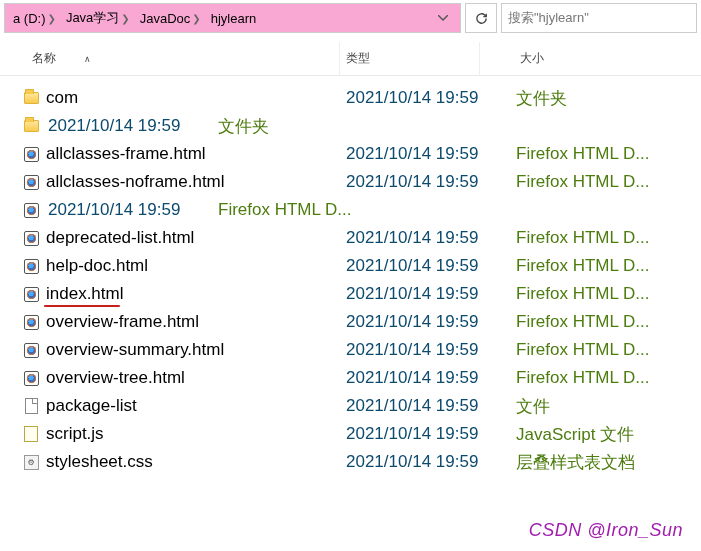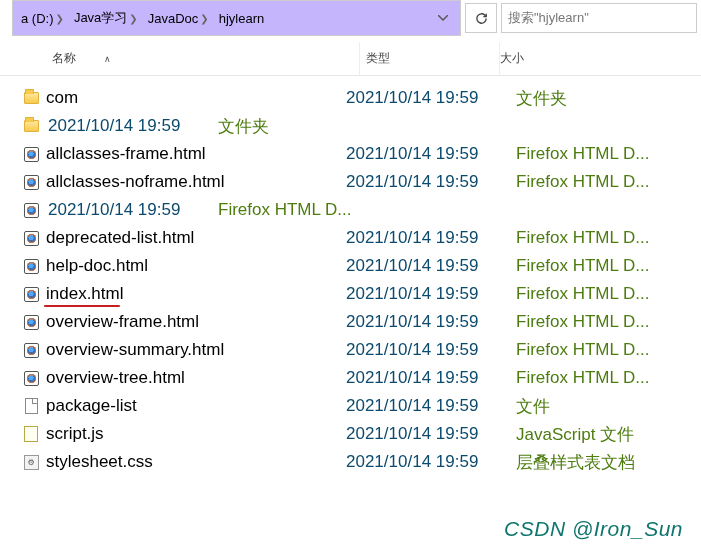--- a/index.html
+++ b/index.html
@@ -17,27 +17,26 @@
       display: flex;
       align-items: center;
       height: 36px;
       padding: 2px 4px;
       gap: 4px;
     }
     .breadcrumb-box {
       display: flex;
       align-items: center;
       flex: 1;
-      height: 36px;
+      height: 30px;
       border: 1px solid #ccc;
-      background: #c4b5fd;
+      background: #f9a8d4;
       padding: 0 4px;
       font-size: 13px;
       overflow: hidden;
-      margin-left: 8px;
     }
     .crumb {
       display: flex;
       align-items: center;
       padding: 0 4px;
       cursor: default;
       white-space: nowrap;
     }
     .crumb-sep {
       color: #666;
@@ -72,33 +71,33 @@
       font-size: 13px;
     }
     .headers {
       display: flex;
       align-items: center;
       height: 34px;
       border-bottom: 1px solid #e8e8e8;
       position: relative;
       margin-top: 6px;
     }
-    .col-name { width: 340px; padding-left: 32px; display:flex; align-items:center; gap:28px;margin-left:20px;}
+    .col-name { width: 340px; padding-left: 32px; display:flex; align-items:center; gap:28px;}
     .col-date { width: 170px; padding-left: 6px;}
     .col-type { width: 140px; padding-left: 6px;}
     .col-size { width: 42px; padding-left: 0;}
     .hdr {
       color: #444;
       font-size: 12px;
       display: flex;
       align-items: center;
       border-right: 1px solid #eee;
       height: 100%;
     }
-    .hdr:last-child { border-right: none;}
+    .hdr:last-child { border-right: none; margin-left: 40px;}
     .sort-arrow {
       font-size: 9px;
       color: #555;
     }
     .file-list { margin-top: 8px;}
     .file-row {
       display: flex;
       align-items: center;
       height: 28px;
       padding-left: 20px;
@@ -119,23 +118,23 @@
       left: 44px;
       bottom: 1px;
       height: 2px;
       background: #c81e1e;
       border-radius: 1px;
     }
     .watermark {
       position: absolute;
       right: 18px;
       bottom: 10px;
-      font-size: 21px;
+      font-size: 18px;
       font-style: italic;
-      color: #0f766e;
+      color: #a21caf;
       letter-spacing: 0.5px;
       text-align: right;
     }
     
     .ico-folder {
       width: 15px; height: 12px;
       background: linear-gradient(#ffe79e,#f8ca4d);
       border: 1px solid #e0b33a;
       border-radius: 1px;
       position: relative;

